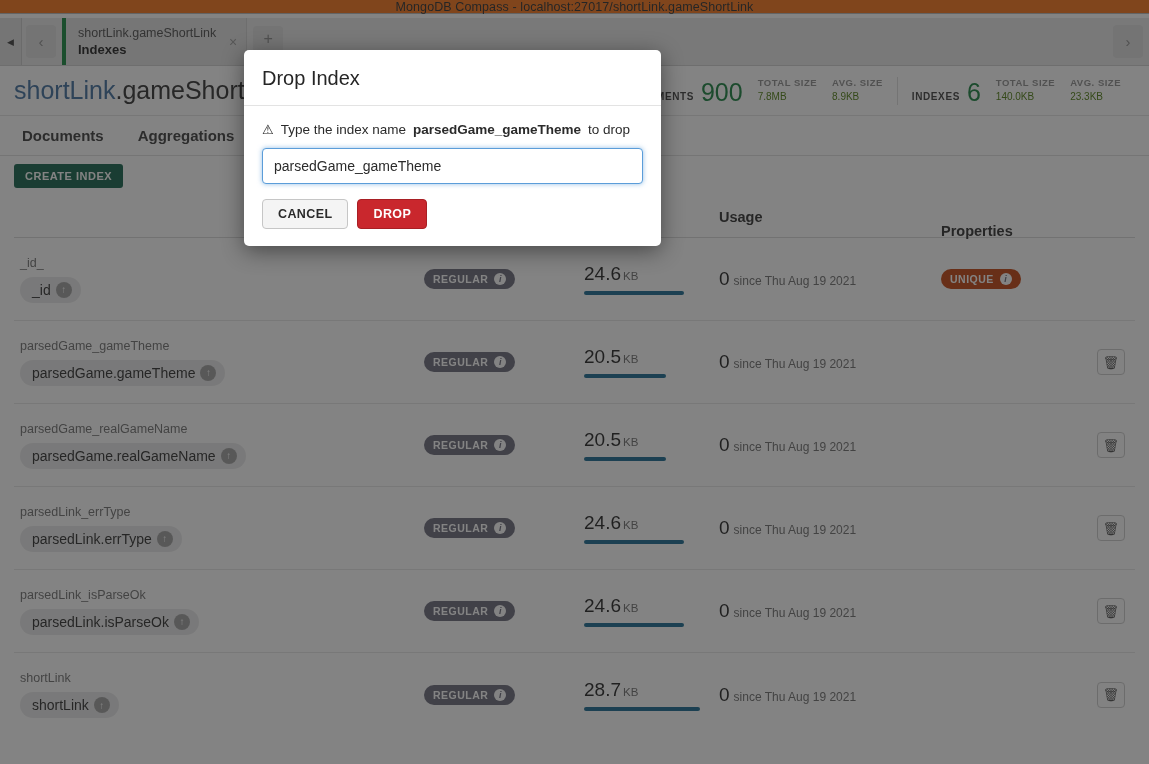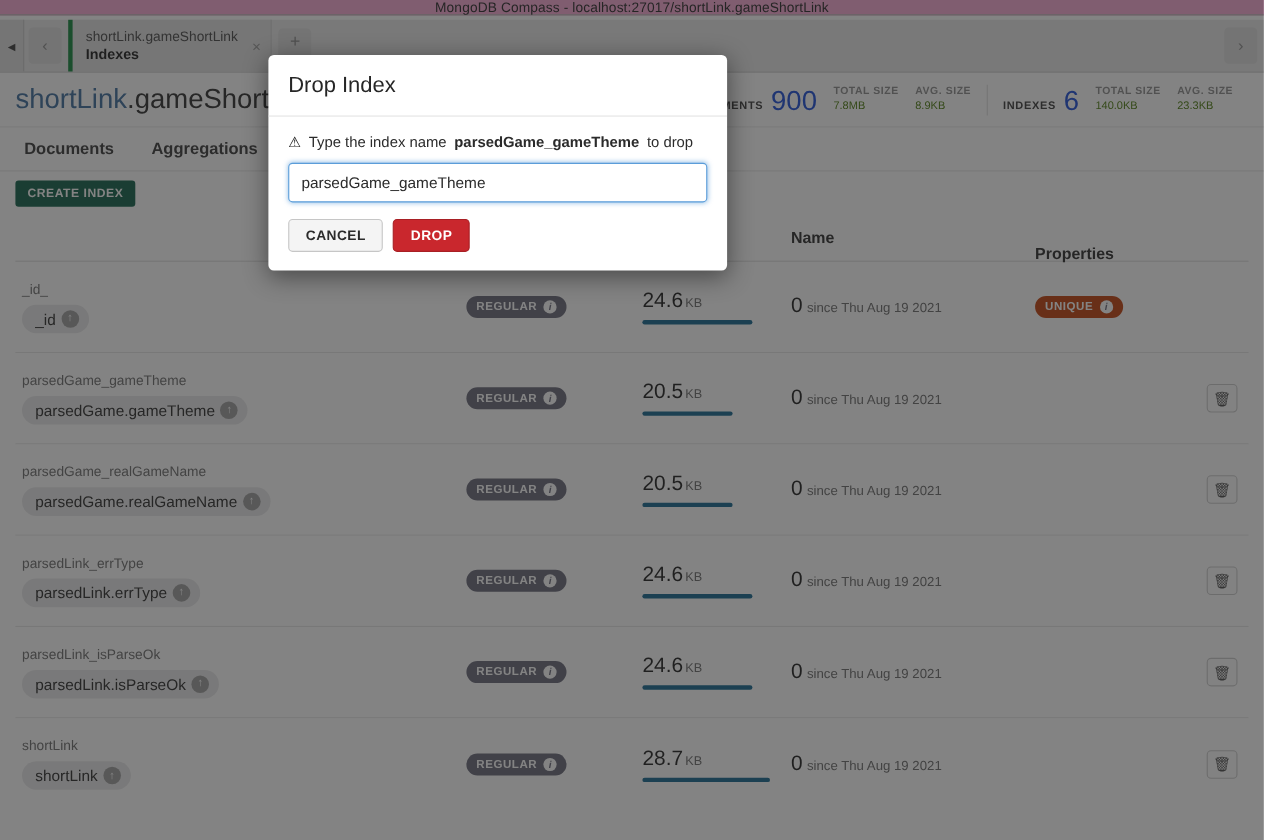--- a/index.html
+++ b/index.html
@@ -5,21 +5,21 @@
   * { box-sizing: border-box; margin: 0; padding: 0; }
   html, body {
     width: 1149px; height: 764px;
     font-family: "Liberation Sans", sans-serif;
     overflow: hidden; background: #ffffff;
   }
   #app { position: relative; width: 1149px; height: 764px; }
 
   
   .titlebar {
-    height: 14px; background: #f9a8d4;
+    height: 14px; background: #f97316;
     border-bottom: 1px solid #b8b8b8;
     display: flex; align-items: center; justify-content: center;
     font-size: 12.5px; color: #2b2b2b; letter-spacing: .1px;
   }
 
   
   .page { position: absolute; top: 18px; left: 0; width: 1149px; height: 746px; background: #fff; }
 
   
   .tabstrip {
@@ -64,21 +64,21 @@
   .coll-title { font-size: 25px; font-weight: 300; white-space: nowrap; }
   .coll-db { color: #3f6e9e; }
   .coll-name { color: #2e2e2e; }
   .stats { margin-left: auto; display: flex; align-items: flex-end; gap: 0; }
   .statgrp { display: flex; align-items: flex-end; padding: 0 14px; }
   .statgrp + .statgrp { border-left: 1px solid #dcdcdc; }
   .stat-label {
     font-size: 10px; font-weight: bold; letter-spacing: .6px;
     color: #3c3c3c; text-transform: uppercase; padding-bottom: 3px;
   }
-  .stat-big { font-size: 25px; font-weight: 300; color: #1d4ed8; margin-left: 7px; line-height: 26px; }
+  .stat-big { font-size: 25px; font-weight: 300; color: #15803d; margin-left: 7px; line-height: 26px; }
   .substat { margin-left: 15px; text-align: left; }
   .substat-label { font-size: 9.5px; font-weight: bold; letter-spacing: .5px; color: #8e8e8e; }
   .substat-val { font-size: 10px; color: #4d7c0f; line-height: 17px; }
 
   
   .viewtabs {
     height: 40px; background: #fff; display: flex; align-items: center;
     gap: 34px; padding: 0 22px; border-bottom: 1px solid #e0e0e0;
   }
   .viewtab { font-size: 15px; color: #3a3a3a; font-weight: bold; }
@@ -249,21 +249,21 @@
       <button class="btn-create">CREATE INDEX</button>
     </div>
 
     <div class="tablewrap">
       <div class="thead">
         <div class="c-name">
           <span>Name and Definition</span><span class="sortcaret">▲</span>
         </div>
         <div class="c-type">Type</div>
         <div class="c-size">Size</div>
-        <div class="c-usage">Name</div>
+        <div class="c-usage">Usage</div>
         <div class="c-props">Properties</div>
       </div>
       <div id="rows">
           <div class="row">
             <div class="namecell"><div class="idx-name">_id_</div><span class="fieldpill">
                 <span>_id</span>
                 <span class="dir-icon">↑</span>
               </span></div>
             <div class="typecell"><span class="pill-type">
                 <span>REGULAR</span>

